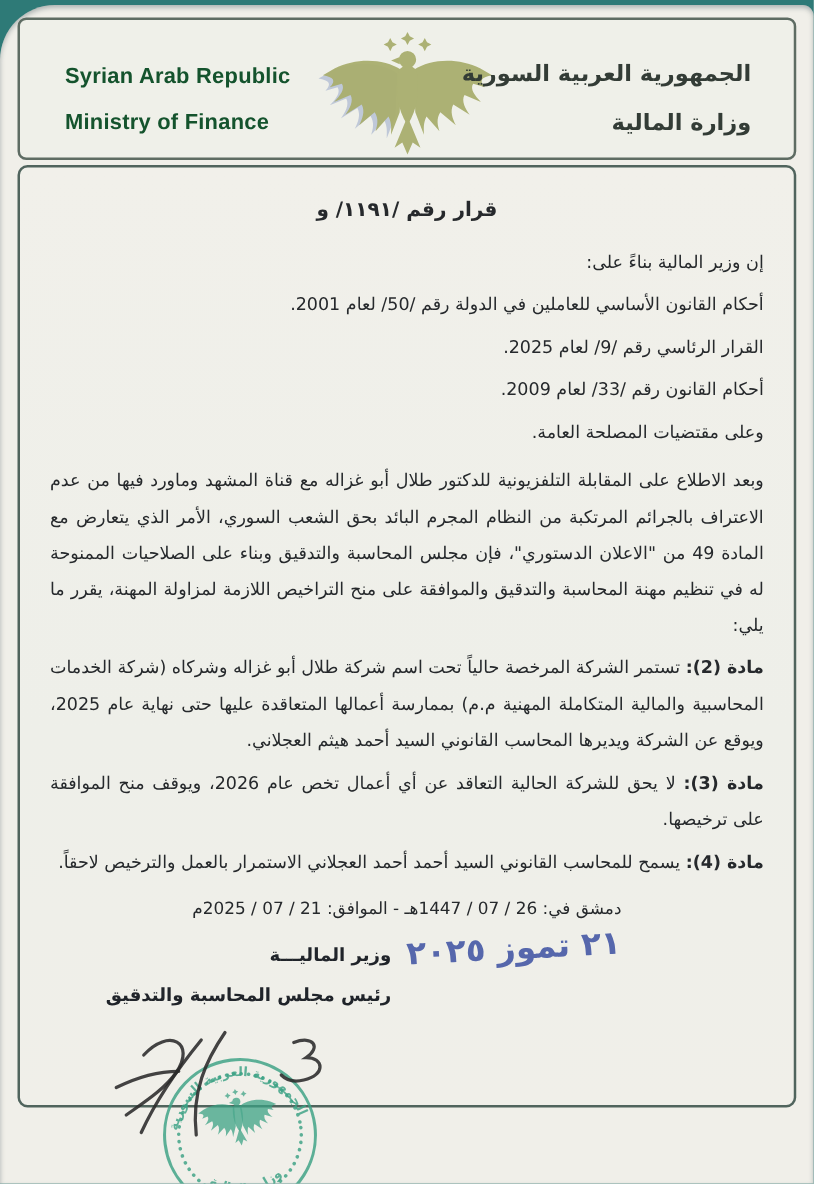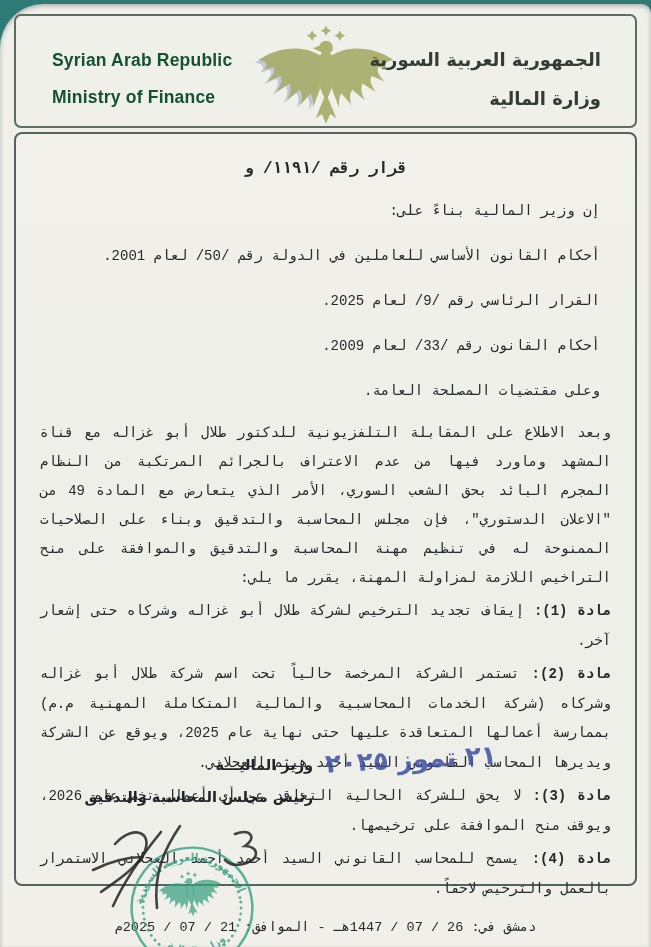--- a/index.html
+++ b/index.html
@@ -35,27 +35,26 @@
     position:absolute;left:50%;transform:translateX(-50%);top:8px;
     width:152px;height:104px;
   }
   
   .content-box{
     position:absolute;left:14px;right:14px;top:128px;height:754px;
     border:2px solid #50645d;border-radius:8px;
     box-sizing:border-box;padding:14px 24px 0 24px;
     direction:rtl;color:#26292c;font-size:14px;
     background:linear-gradient(180deg,#f1f0ea 0%,#eeefe9 60%,#f0efe9 100%);
-    font-family:Liberation Mono, monospace;
   }
   .doc-title{
     text-align:center;font-weight:bold;font-size:16px;
     margin:10px 0 16px 0;letter-spacing:.5px;
   }
-  .pre-line{margin:11px;line-height:34px;}
+  .pre-line{margin:0;line-height:34px;}
   .paragraph{
     margin:8px 0 0 0;line-height:29px;text-align:justify;
   }
   .art{
     margin:4px 0 0 0;line-height:29.5px;text-align:justify;
   }
   .art b{font-weight:bold;}
   .date-line{
     text-align:center;margin-top:14px;font-size:13.5px;
   }
@@ -132,21 +131,20 @@
     <div class="doc-title">قرار رقم /١١٩١/ و</div>
 
     <p class="pre-line">إن وزير المالية بناءً على:</p>
     <p class="pre-line">أحكام القانون الأساسي للعاملين في الدولة رقم /50/ لعام 2001.</p>
     <p class="pre-line">القرار الرئاسي رقم /9/ لعام 2025.</p>
     <p class="pre-line">أحكام القانون رقم /33/ لعام 2009.</p>
     <p class="pre-line">وعلى مقتضيات المصلحة العامة.</p>
 
     <p class="paragraph">وبعد الاطلاع على المقابلة التلفزيونية للدكتور طلال أبو غزاله مع قناة المشهد وماورد فيها من عدم الاعتراف بالجرائم المرتكبة من النظام المجرم البائد بحق الشعب السوري، الأمر الذي يتعارض مع المادة 49 من "الاعلان الدستوري"، فإن مجلس المحاسبة والتدقيق وبناء على الصلاحيات الممنوحة له في تنظيم مهنة المحاسبة والتدقيق والموافقة على منح التراخيص اللازمة لمزاولة المهنة، يقرر ما يلي:</p>
 
-    <p class="art"><b>مادة (1):</b> <span>إيقاف تجديد الترخيص لشركة طلال أبو غزاله وشركاه حتى إشعار آخر.</span></p>
     <p class="art"><b>مادة (2):</b> <span>تستمر الشركة المرخصة حالياً تحت اسم شركة طلال أبو غزاله وشركاه (شركة الخدمات المحاسبية والمالية المتكاملة المهنية م.م) بممارسة أعمالها المتعاقدة عليها حتى نهاية عام 2025، ويوقع عن الشركة ويديرها المحاسب القانوني السيد أحمد هيثم العجلاني.</span></p>
     <p class="art"><b>مادة (3):</b> <span>لا يحق للشركة الحالية التعاقد عن أي أعمال تخص عام 2026، ويوقف منح الموافقة على ترخيصها.</span></p>
     <p class="art"><b>مادة (4):</b> <span>يسمح للمحاسب القانوني السيد أحمد أحمد العجلاني الاستمرار بالعمل والترخيص لاحقاً.</span></p>
 
     <div class="date-line">دمشق في: 26 / 07 / 1447هـ - الموافق: 21 / 07 / 2025م</div>
   </div>
 
   <div class="sig-block">
     <div>وزير الماليـــة</div>
     <div>رئيس مجلس المحاسبة والتدقيق</div>

